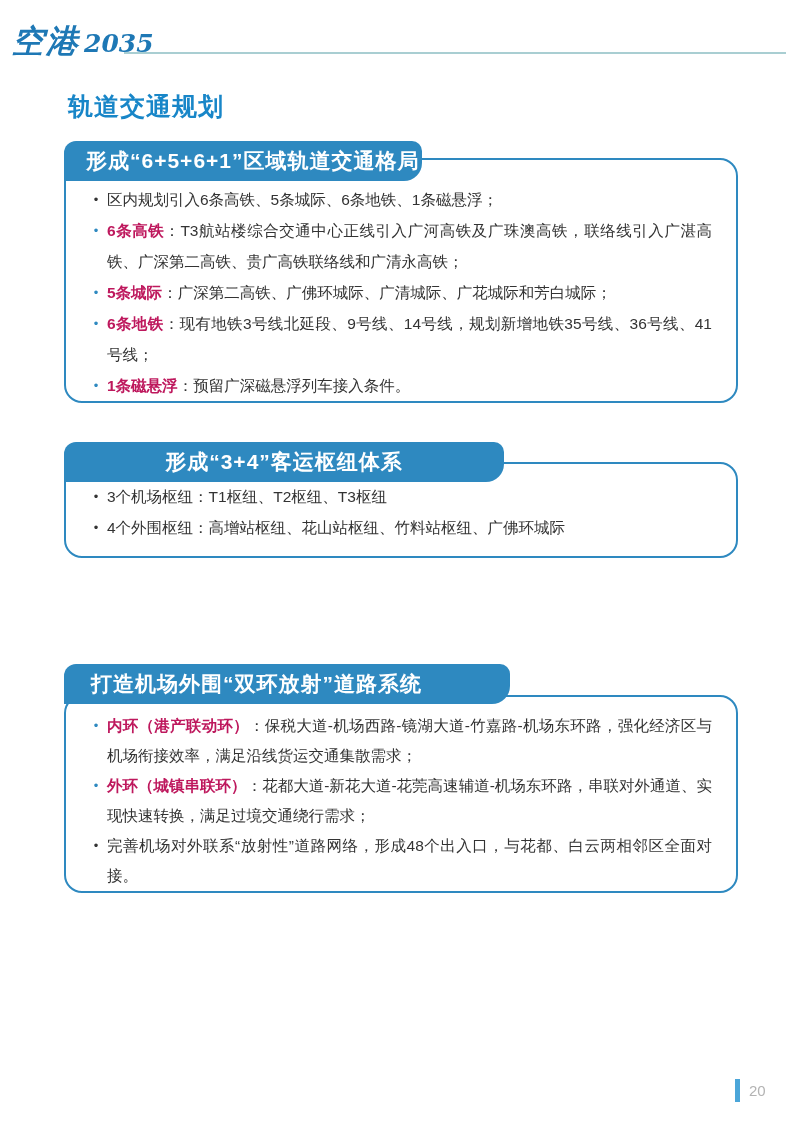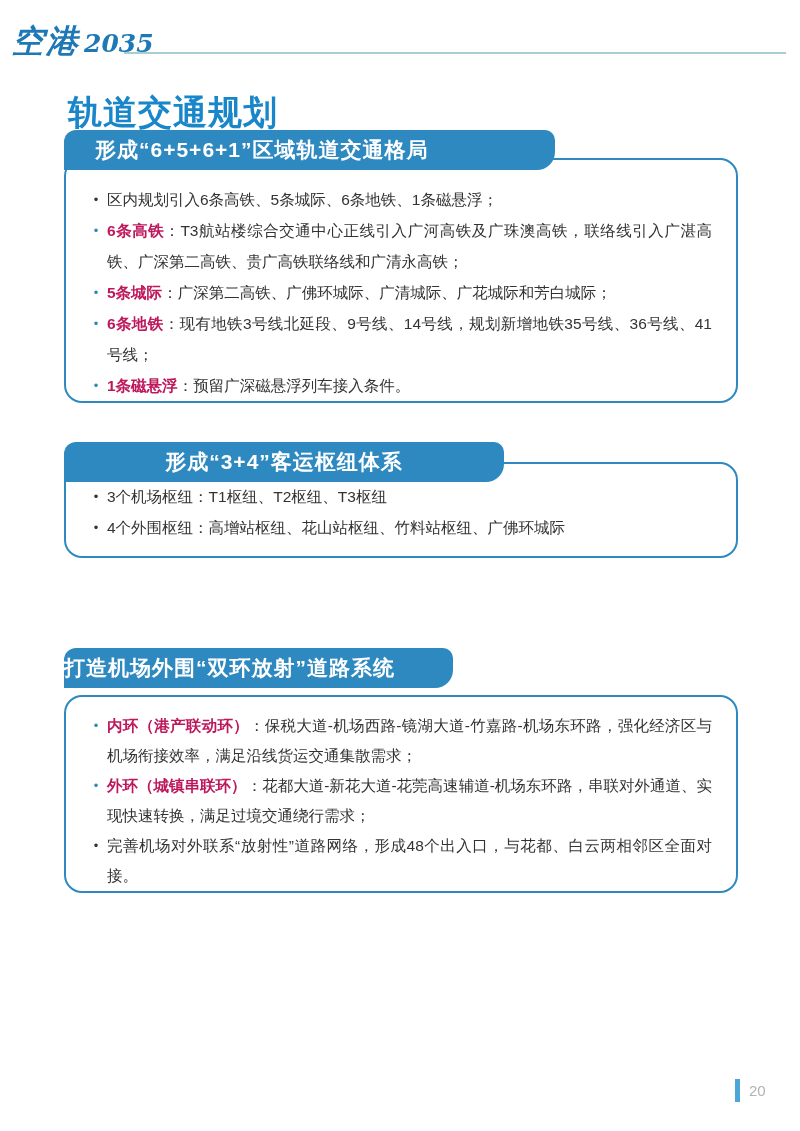--- a/index.html
+++ b/index.html
@@ -9,39 +9,39 @@
     overflow:hidden; color:#333;
   }
 
   
   .logo { position:absolute; left:12px; top:20px; color:#1e78b5; white-space:nowrap; }
   .logo-main { font-family:"DejaVu Serif", serif; font-size:32px; font-weight:bold; font-style:italic; letter-spacing:2px; }
   .logo-year { font-family:"DejaVu Serif", serif; font-size:25px; font-weight:bold; font-style:italic; margin-left:4px; }
   .header-rule { position:absolute; left:124px; top:52px; width:662px; height:2px; background:#a9ced2; }
 
   
-  .section-title { position:absolute; left:68px; color:#1886c8; font-size:34px; font-weight:bold; letter-spacing:1px; }
+  .section-title { position:absolute; left:68px; color:#1886c8; font-size:25px; font-weight:bold; letter-spacing:1px; }
   #rail-title { top:90px; }
   #road-title { top:621px; }
 
   
   .box { position:absolute; left:64px; width:674px; border:2px solid #2e89c0; border-radius:18px; background:#fff; }
   #box1 { top:158px; height:245px; }
   #box2 { top:462px; height:96px; }
   #box3 { top:695px; height:198px; }
 
   
   .banner {
     position:absolute; left:64px; height:40px; line-height:40px;
     background:#2e89c0; color:#ffffff; font-size:21px; font-weight:bold;
     border-radius:12px 10px 18px 0; letter-spacing:1px; white-space:nowrap; z-index:2;
   }
-  #banner1 { top:130px; width:491px; padding-left:31px; }
+  #banner1 { top:141px; width:358px; padding-left:22px; }
   #banner2 { top:442px; width:440px; text-align:center; }
-  #banner3 { top:648px; width:389px; }
+  #banner3 { top:664px; width:446px; padding-left:27px; }
 
   
   .bullets { margin:24px 24px 0 19px; }
   #box2 .bullets { margin-top:17px; }
   #box3 .bullets { margin-top:14px; }
   .bullet { display:flex; font-size:15.5px; line-height:31px; }
   #box3 .bullet { line-height:30px; }
   .marker { flex:0 0 22px; text-align:center; color:#333; font-size:13px; }
   .marker.blue { color:#2e89c0; }
   .btext { flex:1; text-align:justify; color:#333; }

